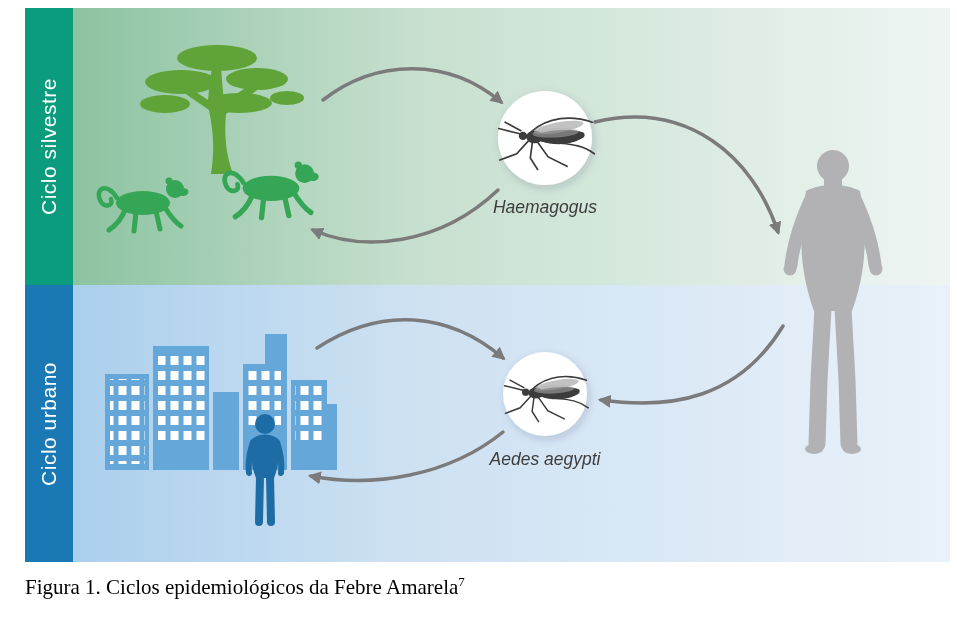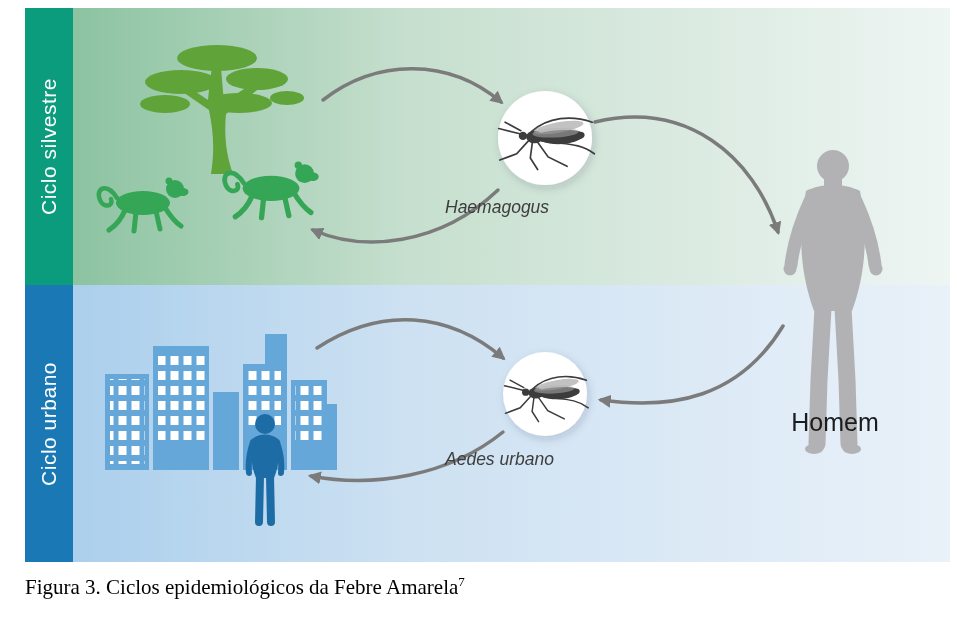--- a/index.html
+++ b/index.html
@@ -54,20 +54,21 @@
   .fill-arrow { fill: var(--arrow-gray, #7b7b7b); }
   .fill-mos { fill: #3c3c3c; }
   .stroke-mos { stroke: #3c3c3c; stroke-width: 1.6; fill: none; stroke-linecap: round; }
   .wing1 { fill: #8f8f8f; opacity: 0.55; }
   .wing2 { fill: #b3b3b3; opacity: 0.5; }
   .vec-circle { fill: #ffffff; }
 
   .vec-label {
     position: absolute;
     width: 200px;
+    text-align: center;
     font-style: italic;
     font-size: 17.5px;
     color: #3d3d3d;
     line-height: 23px;
   }
   .vec-label .line { display: block; }
   .homem-label {
     position: absolute;
     left: 742px; top: 400px;
     width: 136px;
@@ -198,21 +199,20 @@
         <path class="stroke-human" stroke-width="17" d="M818,300 L822,372 L824,436"></path>
         <ellipse class="fill-human" cx="789" cy="441" rx="9" ry="5"></ellipse>
         <ellipse class="fill-human" cx="827" cy="441" rx="9" ry="5"></ellipse>
       </g>
     </svg>
 
     <div class="vec-label" style="left:420px; top:188px;">
       <span class="line">Haemagogus</span>
     </div>
     <div class="vec-label" style="left:420px; top:440px;">
-      <span class="line">Aedes urbano</span>
-    </div>
-    <div class="homem-label">Homem</div>
+      <span class="line">Aedes aegypti</span>
+    </div>
   </div>
 
   <div class="caption">
-    <span>Figura 3. Ciclos epidemiológicos da Febre Amarela</span><sup>7</sup>
+    <span>Figura 1. Ciclos epidemiológicos da Febre Amarela</span><sup>7</sup>
   </div>
 </div>
 
 </body></html>

